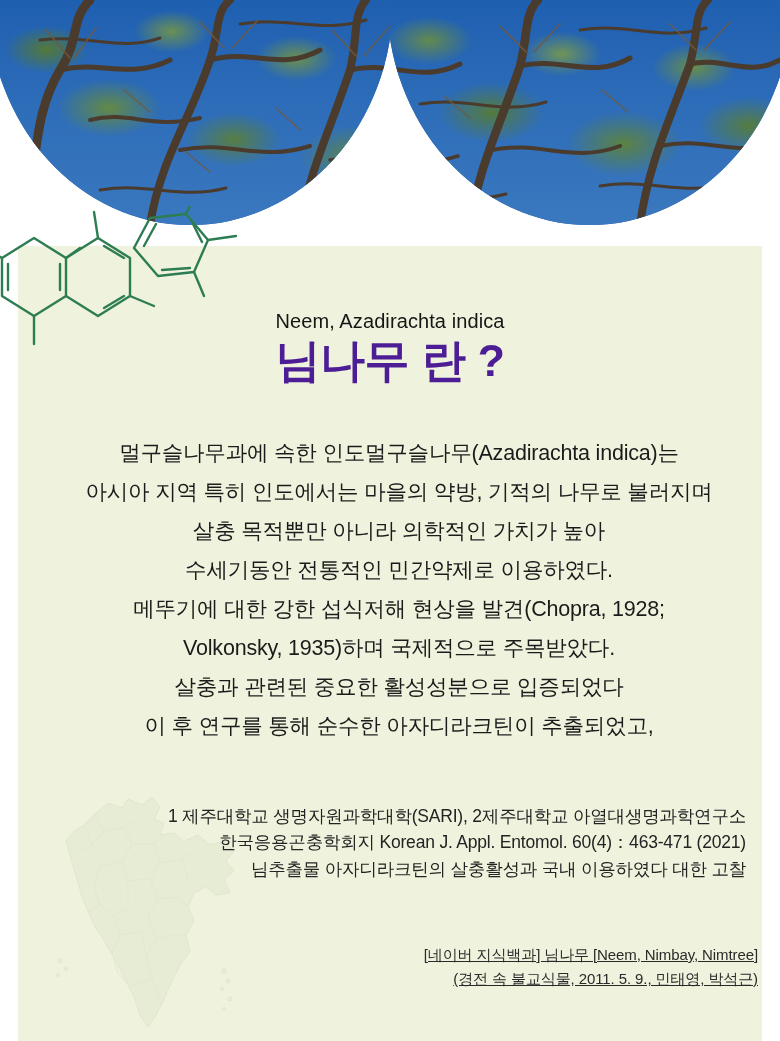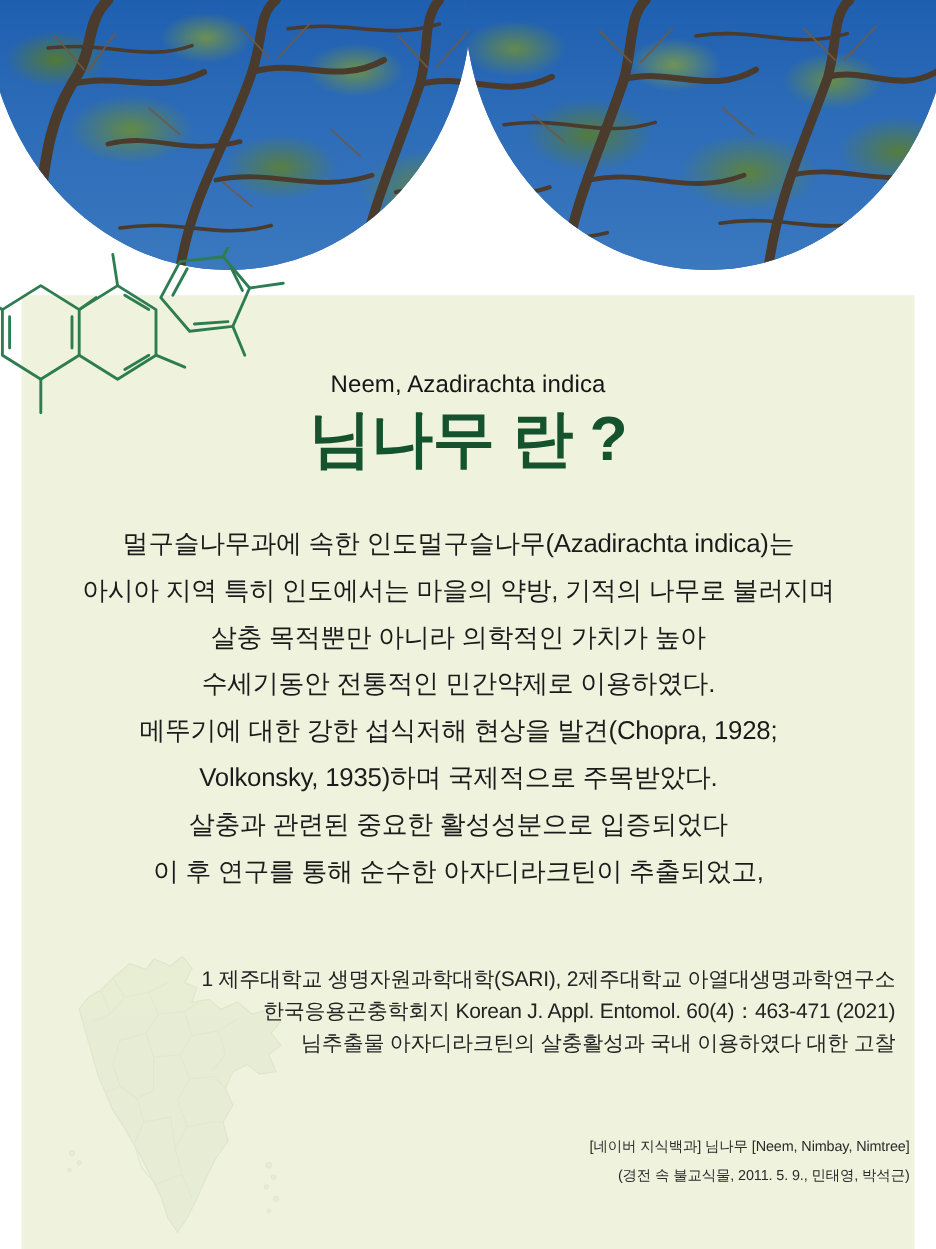--- a/index.html
+++ b/index.html
@@ -112,29 +112,29 @@
     text-align: center;
     font-size: 20px;
     letter-spacing: .1px;
     color: #161616;
   }
   .headline {
     position: absolute;
     left: 0; top: 331px;
     width: 780px;
     text-align: center;
-    font-size: 52px;
+    font-size: 45px;
     font-weight: 700;
     letter-spacing: -0.5px;
-    color: #14532d;
+    color: #4c1d95;
   }
 
   .body-block {
     position: absolute;
-    left: 10px; top: 434px;
+    left: 27px; top: 434px;
     width: 744px;
     text-align: center;
     color: #1b1b1b;
   }
   .body-line {
     font-size: 21.5px;
     line-height: 39px;
     white-space: nowrap;
     letter-spacing: -0.2px;
   }
@@ -156,24 +156,25 @@
   .cite-line.c4 { padding-top: 1px; }
 
   .source-block {
     position: absolute;
     left: 18px; top: 943px;
     width: 740px;
     text-align: right;
     color: #2a2a2a;
   }
   .source-line {
-    font-size: 12px;
+    font-size: 15px;
     line-height: 24px;
     white-space: nowrap;
     letter-spacing: -0.1px;
+    text-decoration: underline;
   }
 </style>
 </head>
 <body>
 
 <div class="photo-band">
   <div class="photo-mask">
 
     <div class="photo-lobe left">
       <div class="photo-img">

